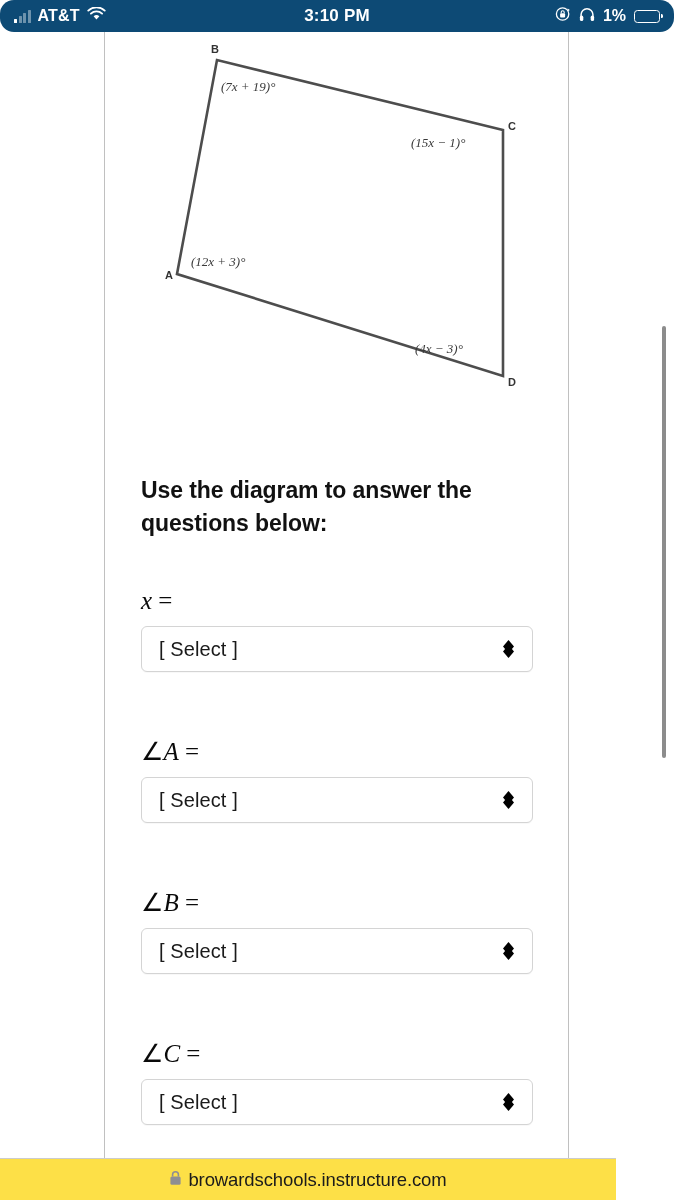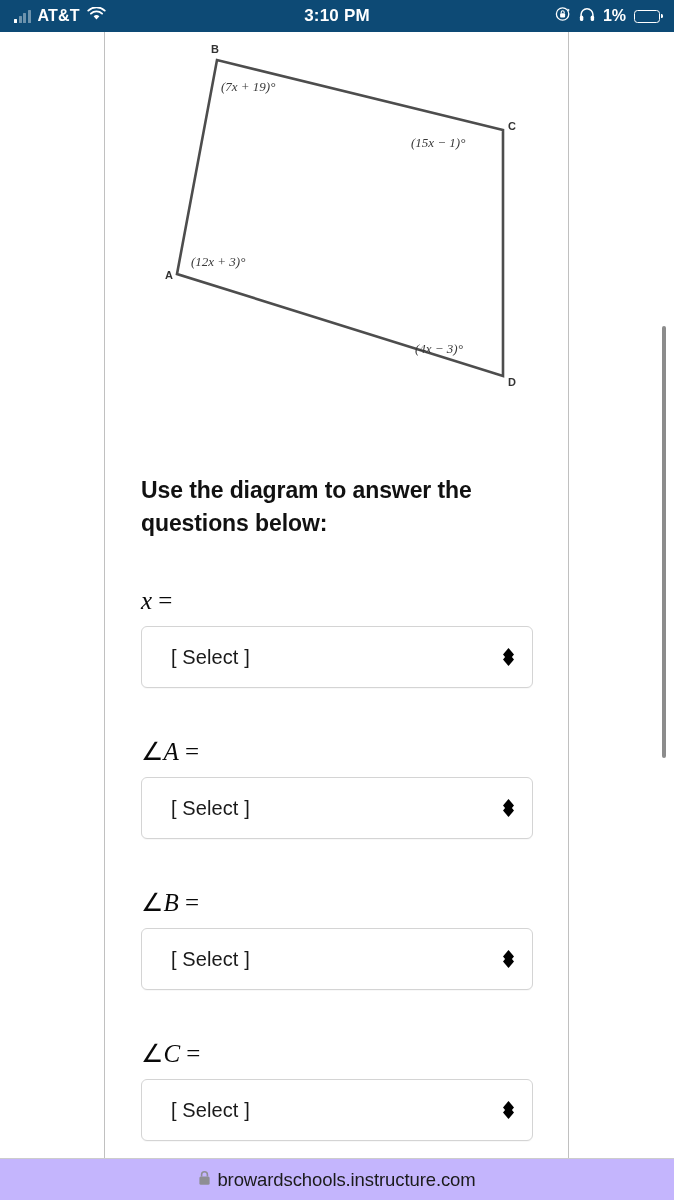--- a/index.html
+++ b/index.html
@@ -21,20 +21,21 @@
     top: 0; left: 0;
     width: 674px;
     height: 32px;
     background: #0d4a75;
     color: #ffffff;
     display: flex;
     align-items: center;
     box-sizing: border-box;
     padding: 0 14px;
     z-index: 20;
+    border-radius: 14px;
   }
   .sb-left {
     display: flex;
     align-items: center;
     gap: 7px;
     flex: 0 0 auto;
   }
   .sb-center {
     position: absolute;
     left: 0; right: 0;
@@ -161,28 +162,28 @@
     color: #0a0a0a;
     line-height: 1;
     white-space: nowrap;
   }
   .qlabel .ital { font-style: italic; }
   .qlabel .eq { letter-spacing: 0px; }
 
   .select {
     margin-top: 13px;
     width: 392px;
-    height: 62px;
+    height: 46px;
     box-sizing: border-box;
     border: 1px solid #d4d4d4;
     border-radius: 6px;
     background: #ffffff;
     display: flex;
     align-items: center;
-    padding: 0 16px 0 29px;
+    padding: 0 16px 0 17px;
     box-shadow: 0 1px 1px rgba(0,0,0,0.03);
   }
   .select .val {
     font-size: 20px;
     color: #1a1a1a;
     flex: 1 1 auto;
     letter-spacing: 0.1px;
   }
   .select .chev {
     flex: 0 0 auto;
@@ -206,23 +207,23 @@
     height: 432px;
     background: #8c8c8c;
     border-radius: 2px;
   }
 
   
   .footer {
     position: absolute;
     left: 0;
     top: 1158px;
-    width: 674px;
+    width: 616px;
     height: 42px;
-    background: #c4b5fd;
+    background: #fde047;
     border-top: 1px solid #cccccc;
     display: flex;
     align-items: center;
     justify-content: center;
     gap: 6px;
   }
   .footer .lock { display: block; }
   .footer .url {
     font-size: 18.5px;
     color: #1b1b1b;

